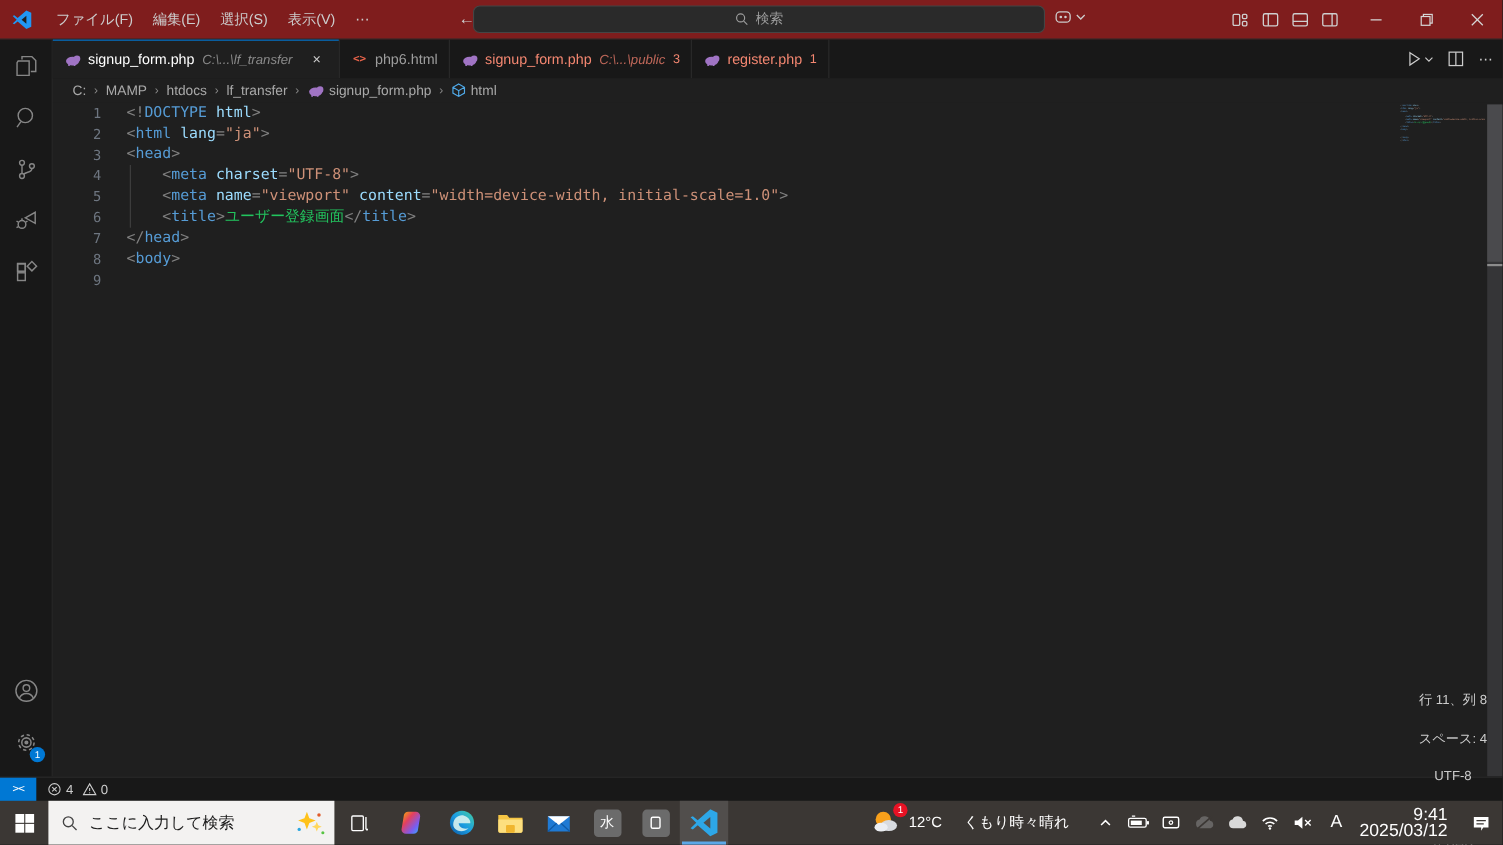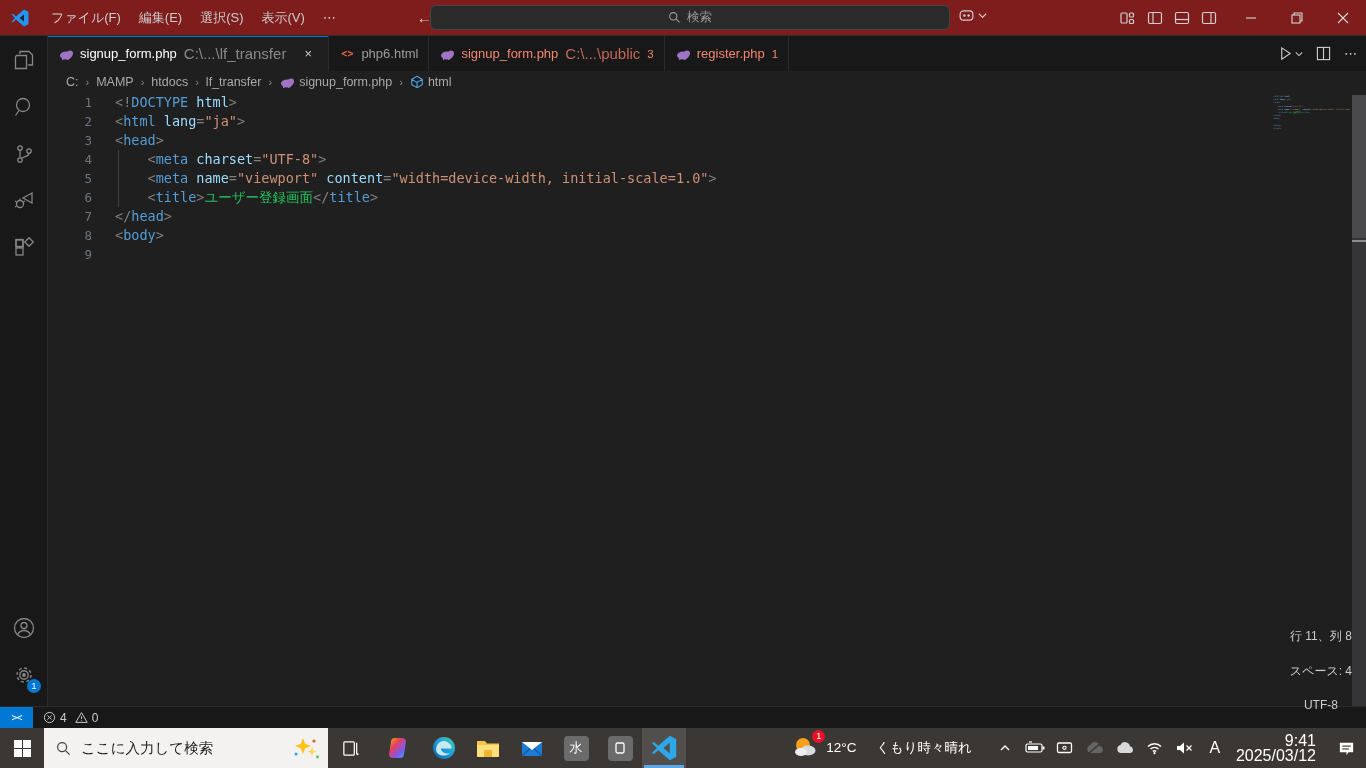--- a/index.html
+++ b/index.html
@@ -38,21 +38,21 @@
   .tabbar { position:absolute; top:36px; left:48px; width:1318px; height:35px;
             background:#181818; display:flex; }
   .tab { height:35px; display:flex; align-items:center; padding:0 10px 0 10px;
          border-right:1px solid #2b2b2b; font-size:13px; color:#9d9d9d; position:relative; flex:none; }
   .tab.active { background:#1f1f1f; color:#ffffff; }
   .tab.active::before { content:""; position:absolute; top:0; left:0; right:0; height:1px; background:#0078d4; }
   .tab.error { color:#f48771; }
   .tab .file-icon { width:16px; height:16px; margin-right:6px; flex:none;
                     display:inline-flex; align-items:center; justify-content:center; }
   .file-icon.html { color:#e8634a; font-family:"DejaVu Sans Mono",monospace; font-size:10px; font-weight:bold; }
-  .tab-detail { margin-left:7px; font-size:15px; color:#8a8a8a; }
+  .tab-detail { margin-left:7px; font-size:12px; color:#8a8a8a;font-style:italic; }
   .tab.error .tab-detail { color:#c0685a; }
   .tab-badge { margin-left:7px; font-size:11.5px; }
   .tab-close { margin-left:12px; color:#cccccc; font-size:13px; width:20px; text-align:center; }
   .editor-actions { position:absolute; right:8px; top:36px; height:35px; display:flex;
                     align-items:center; gap:13px; color:#cccccc; }
 
   
   .breadcrumb { position:absolute; top:71px; left:48px; width:1318px; height:22px;
                 background:#1f1f1f; display:flex; align-items:center; padding-left:18px;
                 font-size:12.5px; color:#a9a9a9; }
@@ -90,21 +90,21 @@
   .problems { display:flex; align-items:center; gap:4px; margin-left:10px; }
   .sb-right { margin-left:auto; display:flex; align-items:center; gap:18px; padding-right:14px;flex-direction:column; }
   .sb-item { display:flex; align-items:center; gap:4px; }
 
   
   .taskbar { position:absolute; top:728px; left:0; width:1366px; height:40px;
              background:#3b3734; display:flex; align-items:center; color:#fff; }
   .start-btn { width:44px; height:40px; display:flex; align-items:center; justify-content:center; }
   .win-grid { width:17px; height:17px; display:grid; grid-template-columns:8px 8px; gap:1.5px; }
   .win-grid i { background:#fff; width:8px; height:8px; }
-  .tb-search { width:284px; height:40px; background:#f3f2f1; color:#1b1b1b; display:flex;
+  .tb-search { width:260px; height:40px; background:#f3f2f1; color:#1b1b1b; display:flex;
                align-items:center; padding:0 8px 0 12px; font-size:14.5px; gap:10px; }
   .tb-search .spark { margin-left:auto; }
   .tb-btn { width:34px; height:40px; display:flex; align-items:center; justify-content:center; margin:0 5px; }
   .app-icon { width:44px; height:40px; display:flex; align-items:center; justify-content:center; position:relative; }
   .app-icon.active { background:#514e4c; }
   .app-icon.active::after { content:""; position:absolute; bottom:0; left:2px; right:2px; height:3px; background:#5ca8e8; }
   .tray { margin-left:auto; display:flex; align-items:center; }
   .weather { display:flex; align-items:center; gap:8px; padding:0 8px; }
   .weather-badge { position:absolute; top:-5px; right:-7px; background:#e81224; color:#fff;
                    width:13px; height:13px; border-radius:50%; font-size:9px; line-height:13px; text-align:center; }

